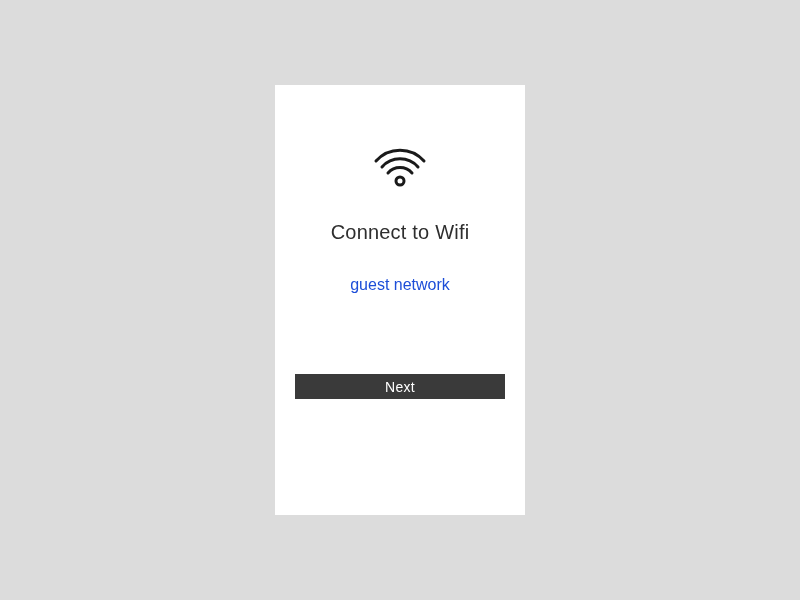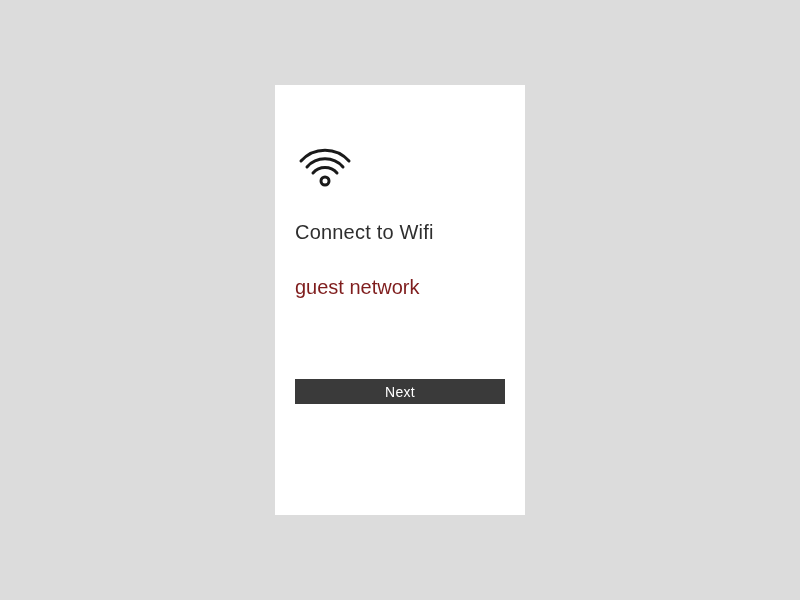--- a/index.html
+++ b/index.html
@@ -15,36 +15,37 @@
       align-items: center;
       justify-content: center;
       font-family: "Futura", "Century Gothic", "Avenir", sans-serif;
     }
     .card {
       width: 250px;
       height: 430px;
       background: #ffffff;
       display: flex;
       flex-direction: column;
+      align-items: center;
       padding: 50px 20px 30px 20px;
     }
     .icon-wrap {
       margin-top: 10px;
       margin-bottom: 28px;
     }
     .title {
       font-size: 20px;
       color: #2e2e2e;
       font-weight: 400;
       letter-spacing: 0.2px;
       margin-bottom: 32px;
     }
     .network-link {
-      font-size: 20px;
-      color: #7f1d1d;
+      font-size: 16px;
+      color: #1d4ed8;
       font-weight: 400;
       cursor: pointer;
       margin-bottom: 80px;
     }
     .next-button {
       width: 210px;
       height: 25px;
       background: #3a3a3a;
       color: #ffffff;
       border: none;

